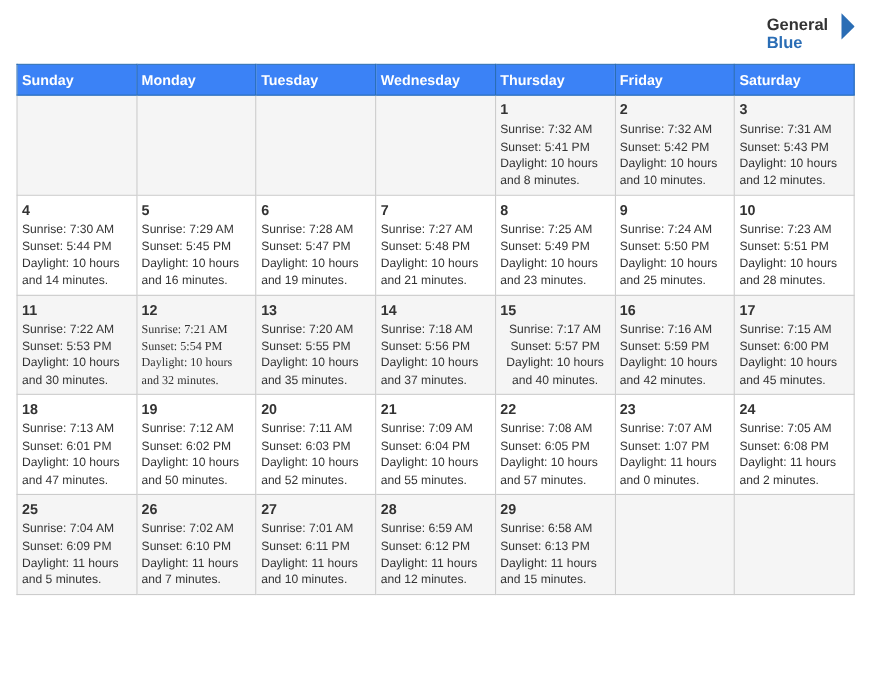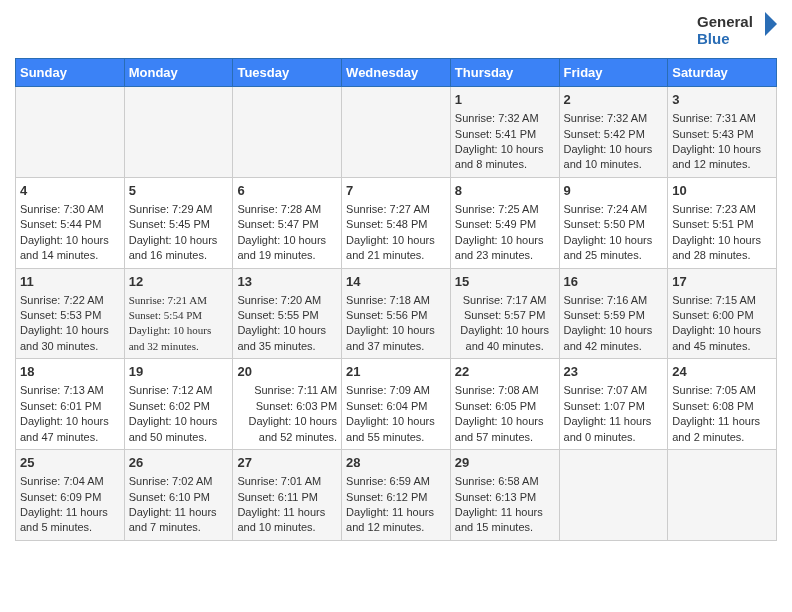--- a/index.html
+++ b/index.html
@@ -246,21 +246,21 @@
         </td>
         <td>
           <span class="day-num">19</span>
           <div class="day-info" style="white-space: pre-line;">Sunrise: 7:12 AM
 Sunset: 6:02 PM
 Daylight: 10 hours
 and 50 minutes.</div>
         </td>
         <td>
           <span class="day-num">20</span>
-          <div class="day-info" style="white-space: pre-line; text-align: right;">Sunrise: 7:11 AM
+          <div class="day-info" style="white-space: pre-line;">Sunrise: 7:11 AM
 Sunset: 6:03 PM
 Daylight: 10 hours
 and 52 minutes.</div>
         </td>
         <td>
           <span class="day-num">21</span>
           <div class="day-info" style="white-space: pre-line;">Sunrise: 7:09 AM
 Sunset: 6:04 PM
 Daylight: 10 hours
 and 55 minutes.</div>

